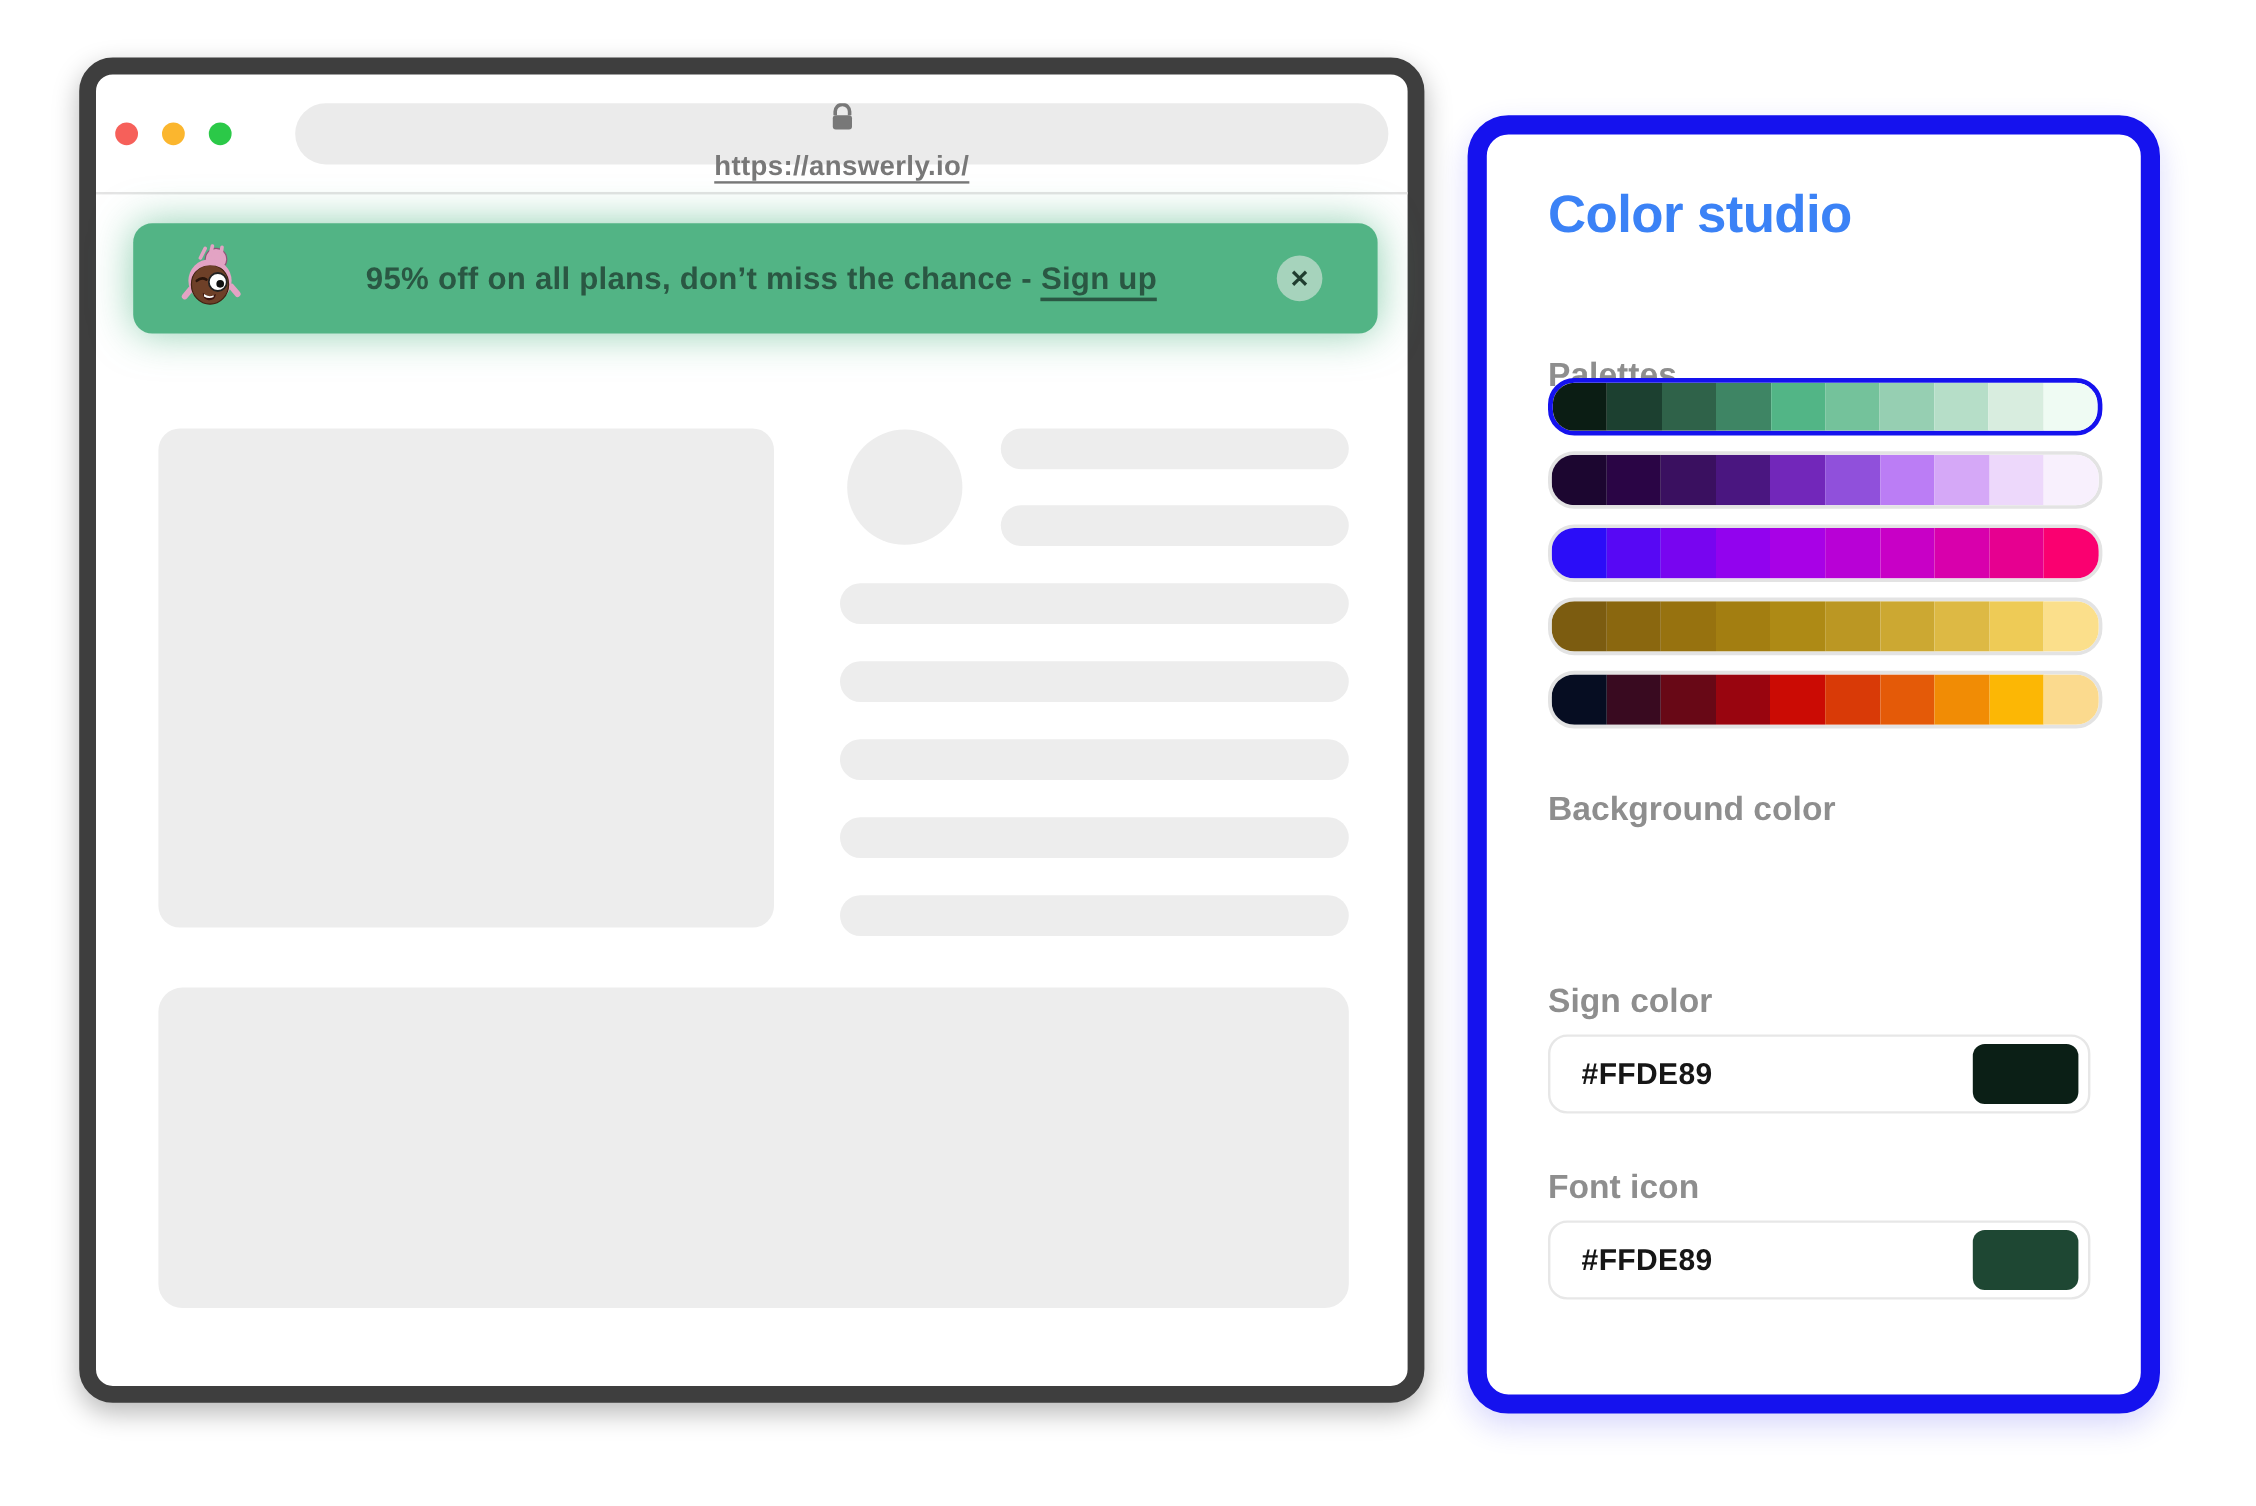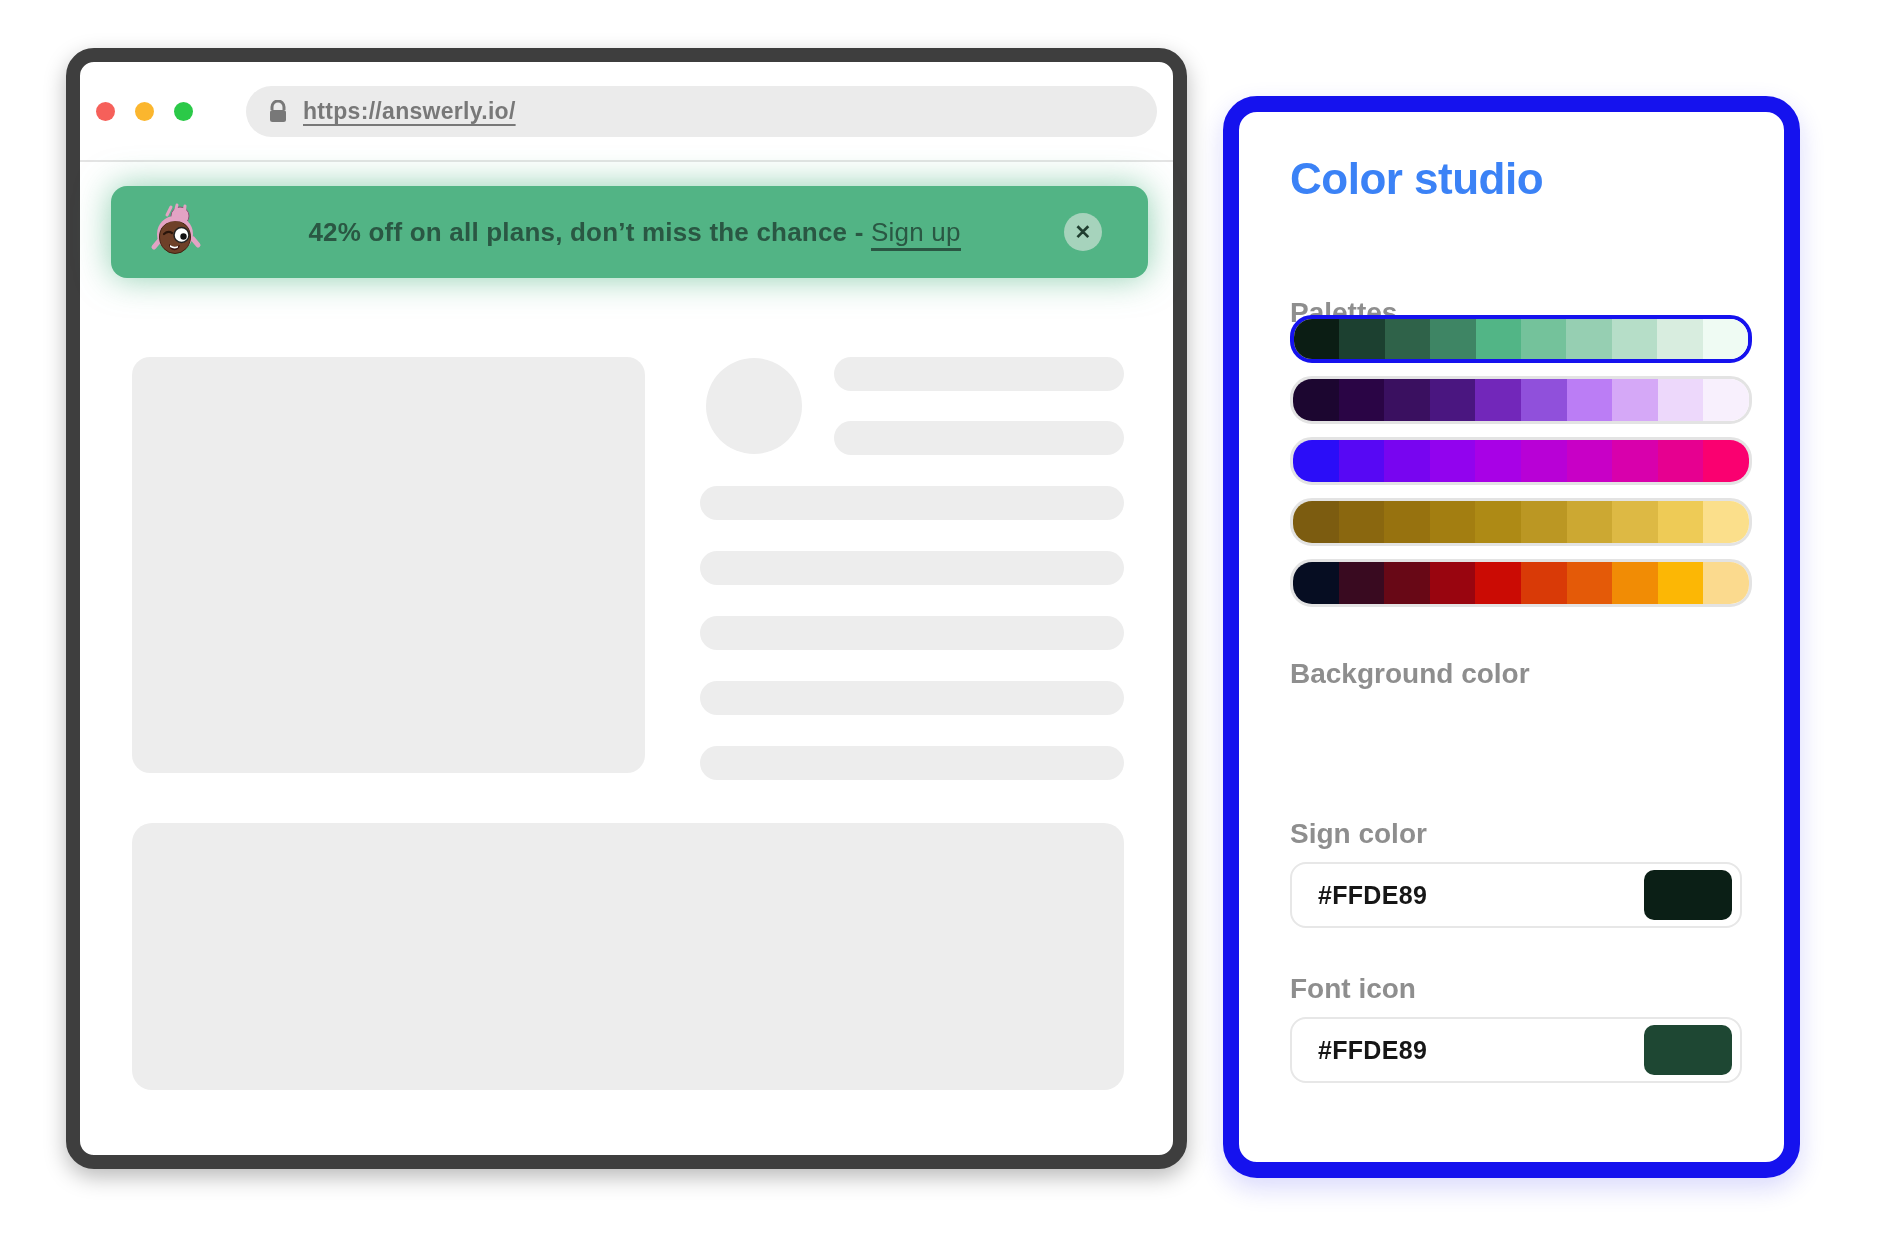--- a/index.html
+++ b/index.html
@@ -11,35 +11,35 @@
     position: absolute; left: 66px; top: 48px; width: 1121px; height: 1121px;
     background: #ffffff; border: 14px solid #3E3E3E; border-radius: 28px;
     box-shadow: 0 8px 22px rgba(0,0,0,.28);
   }
   .toolbar { position: relative; height: 98px; }
   .traffic-lights { position: absolute; left: 16px; top: 0; height: 98px; display: flex; align-items: center; gap: 20px; }
   .traffic-light { width: 19px; height: 19px; border-radius: 50%; }
   .url-bar {
     position: absolute; left: 166px; top: 24px; width: 911px; height: 51px;
     background: #EBEBEB; border-radius: 26px; display: flex; align-items: center;
-    padding: 0 22px; gap: 15px;
+    padding: 0 22px; gap: 15px; flex-direction: column;
   }
   .url-text { font-size: 23px; font-weight: 700; color: #787878; text-decoration: underline; text-underline-offset: 5px; letter-spacing: .3px; }
   .toolbar-divider { position: absolute; left: 0; right: 0; top: 98px; height: 2px; background: #E4E4E4; }
 
   
   .banner {
     position: absolute; left: 31px; top: 124px; width: 1037px; height: 92px;
     border-radius: 16px; display: flex; align-items: center;
     padding: 0 46px 0 36px;
     box-shadow: 0 0 34px rgba(82,181,133,.65);
   }
   .banner-avatar { width: 58px; height: 58px; flex: 0 0 auto; }
   .banner-text { flex: 1; text-align: center; font-size: 26px; font-weight: 700; color: #2A5743; letter-spacing: .2px; }
-  .banner-link { font-weight: 400; border-bottom: 3px solid #2A5743; padding-bottom: 1px; cursor: pointer; margin-top: 32px; }
+  .banner-link { font-weight: 700; border-bottom: 3px solid #2A5743; padding-bottom: 1px; cursor: pointer; margin-top: 32px; }
   .banner-close {
     flex: 0 0 auto; width: 38px; height: 38px; border-radius: 50%;
     background: #A6D3BC; color: #1F3D2F; display: flex; align-items: center; justify-content: center;
     font-size: 20px; font-weight: 700; cursor: pointer; border: none;
   }
 
   
   .ph { position: absolute; background: #EDEDED; }
   .ph-bigbox   { left: 52px;  top: 295px; width: 513px; height: 416px; border-radius: 18px; }
   .ph-circle   { left: 626px; top: 296px; width: 96px;  height: 96px;  border-radius: 50%; }
@@ -117,21 +117,21 @@
           <ellipse cx="28" cy="34" rx="15.5" ry="16.5" fill="#6E4028" stroke="#402312" stroke-width="1"></ellipse>
           <path d="M12 28 Q18 18 28 18 Q38 18 44 26 Q40 14 28 14 Q16 14 12 28 Z" fill="#E3A3C4"></path>
           <circle cx="34.5" cy="32" r="7.5" fill="#ffffff" stroke="#222" stroke-width="1.5"></circle>
           <circle cx="36.5" cy="33.5" r="3.2" fill="#111"></circle>
           <path d="M17 31 q4 -3.5 8 -1" fill="none" stroke="#2A150B" stroke-width="2.2" stroke-linecap="round"></path>
           <path d="M22 41 q5 5 11 1 q-1 6 -7 5 q-4 -1 -4 -6 Z" fill="#3A1510"></path>
           <path d="M23 42 q4 3 8 1 l0 1.5 q-4 2 -8 -0.5 Z" fill="#fff"></path>
         </svg>
       </span>
       <div class="banner-text">
-        <span>42% off on all plans, don’t miss the chance - </span><span class="banner-link">Sign up</span>
+        <span>95% off on all plans, don’t miss the chance - </span><span class="banner-link">Sign up</span>
       </div>
       <button class="banner-close" style="background: rgb(166, 211, 188);">
         <span>✕</span>
       </button>
     </div>
 
     <div class="ph ph-bigbox"></div>
     <div class="ph ph-circle"></div>
     <div class="ph ph-line ph-short" style="top:295px;"></div>
     <div class="ph ph-line ph-short" style="top:359px;"></div>

